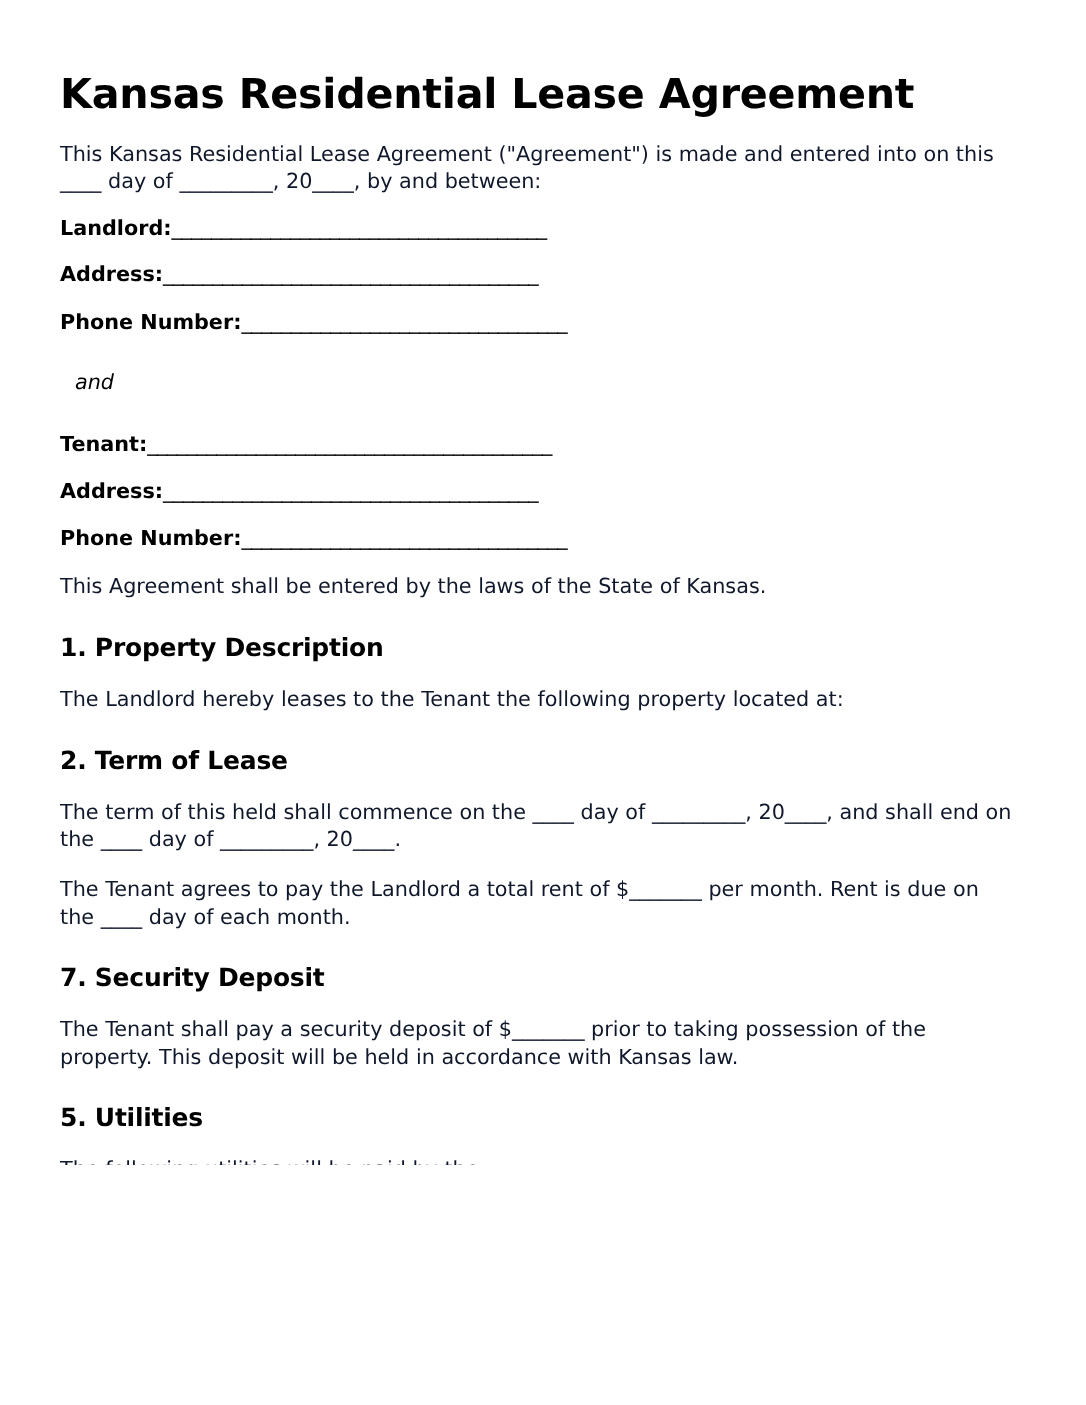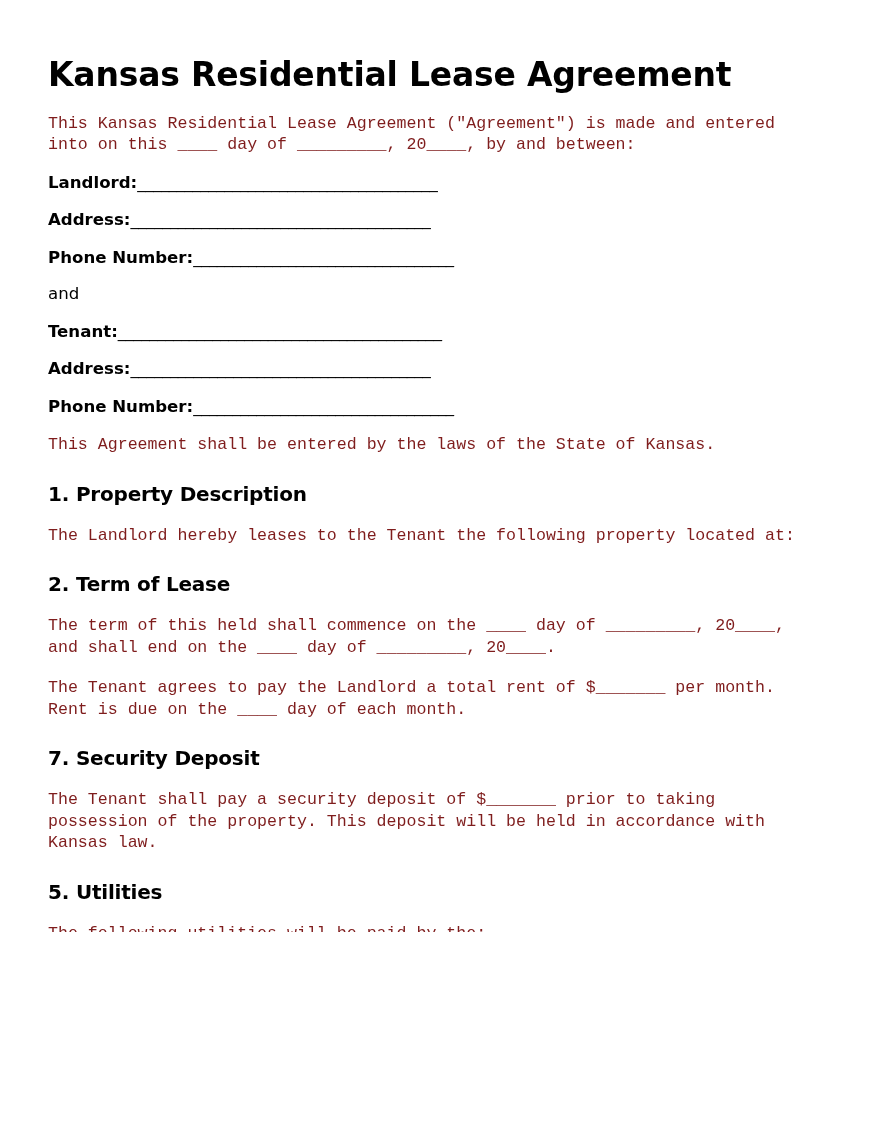--- a/index.html
+++ b/index.html
@@ -31,44 +31,44 @@
     letter-spacing: -0.2px;
     margin: 0;
     padding-top: 57px;
     line-height: 1.12;
   }
   p.body-text {
     font-size: 16.6px;
     line-height: 21.5px;
     margin: 0;
     padding-top: 19px;
-    color: #7f1d1d;
-    font-family: Liberation Mono, monospace;
+    color: #0f172a;
   }
   p.tight {
     padding-top: 17px;
   }
   .field-line {
     font-size: 16.6px;
     line-height: 21.5px;
     margin: 0;
     padding-top: 16px;
     white-space: nowrap;
   }
   .field-line .lbl {
     font-weight: bold;
   }
   .blank {
     letter-spacing: -0.4px;
   }
   .plain-line {
     font-size: 16.6px;
     line-height: 21.5px;
-    margin: 0;
+    margin: 12px;
     padding-top: 15px;
+    font-style: italic;
   }
   h2.section-heading {
     font-size: 20px;
     font-weight: bold;
     margin: 0;
     padding-top: 26px;
     line-height: 1.2;
     letter-spacing: -0.2px;
   }
   .rule-line {

